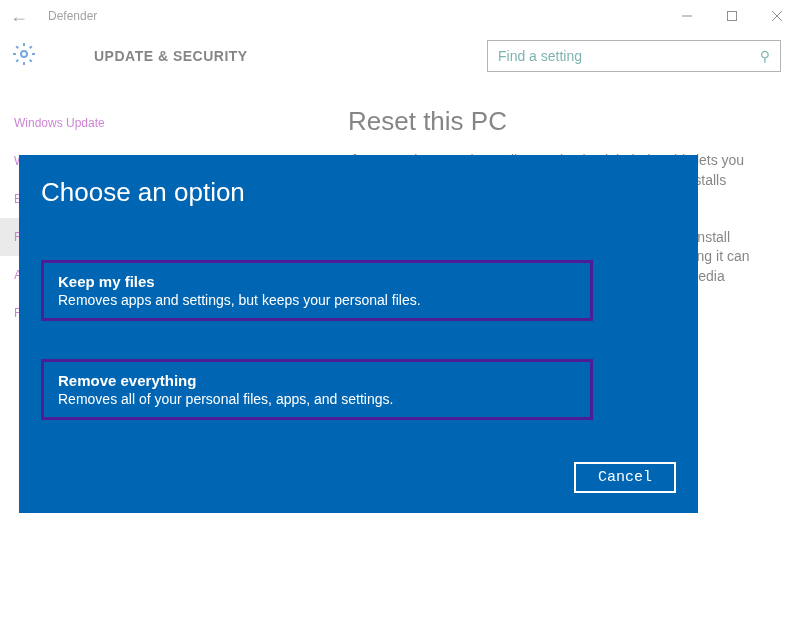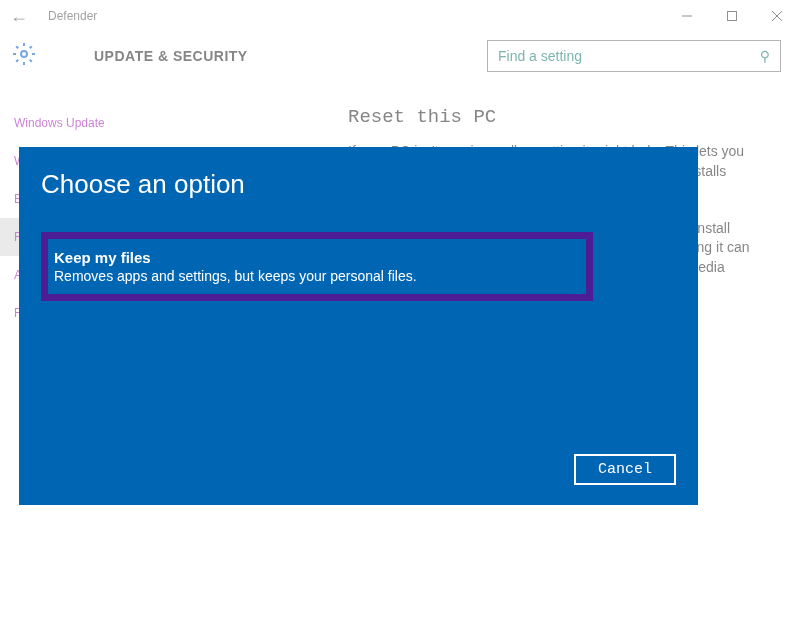--- a/index.html
+++ b/index.html
@@ -96,60 +96,60 @@
       cursor: pointer;
     }
     .sidebar-item.selected {
       background: #d9d9d9;
     }
     .main {
       flex: 1;
       padding: 20px 30px;
     }
     .main-heading {
-      font-size: 19px;
+      font-size: 26px;
       font-weight: 400;
       color: #222;
       margin-bottom: 14px;
-      font-family: Liberation Mono, monospace;
     }
     .main-para {
       font-size: 14px;
       color: #222;
       line-height: 1.4;
       margin-bottom: 18px;
     }
     .overlay {
       position: absolute;
       top: 0;
       left: 0;
       right: 0;
       bottom: 0;
       background: rgba(255,255,255,0.45);
     }
     .dialog {
       position: absolute;
       left: 19px;
-      top: 147px;
+      top: 155px;
       width: 679px;
       height: 358px;
       background: #0066b3;
       color: #fff;
       padding: 22px 22px 20px 22px;
       display: flex;
       flex-direction: column;
+      gap: 20px;
     }
     .dialog-title {
       font-size: 26px;
       font-weight: 400;
       margin-bottom: 32px;
     }
     .option {
-      border: 7px solid #4c1d95;
-      padding: 10px 6px;
+      border: 3px solid #4c1d95;
+      padding: 10px 14px;
       margin-bottom: 18px;
       cursor: pointer;
       width: 552px;
     }
     .option-title {
       font-size: 15px;
       font-weight: 600;
       margin-bottom: 2px;
     }
     .option-desc {
@@ -235,17 +235,21 @@
 <div class="overlay"></div>
 
 <div class="dialog">
   <div class="dialog-title">Choose an option</div>
 
   <div class="option">
     <div class="option-title">Keep my files</div>
     <div class="option-desc">Removes apps and settings, but keeps your personal files.</div>
   </div>
 
+  <div class="option">
+    <div class="option-title">Remove everything</div>
+    <div class="option-desc">Removes all of your personal files, apps, and settings.</div>
+  </div>
 
   <div class="dialog-footer">
     <button class="cancel-btn">Cancel</button>
   </div>
 </div>
 
 </body></html>

